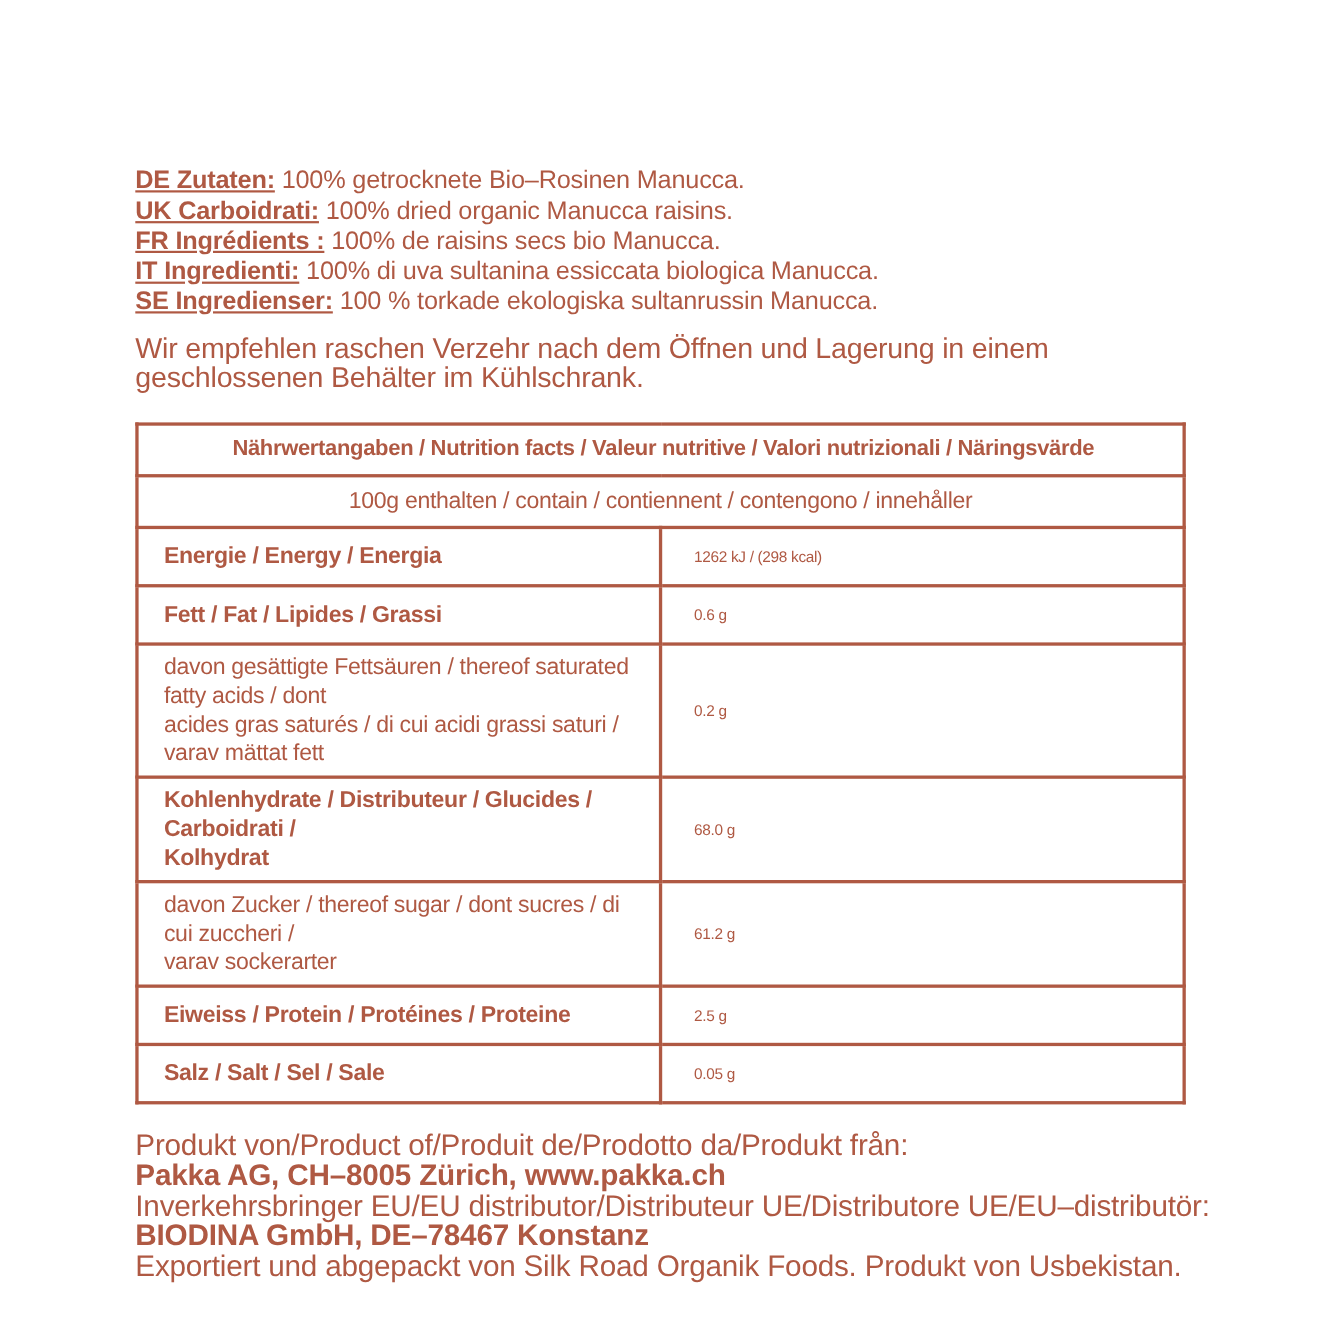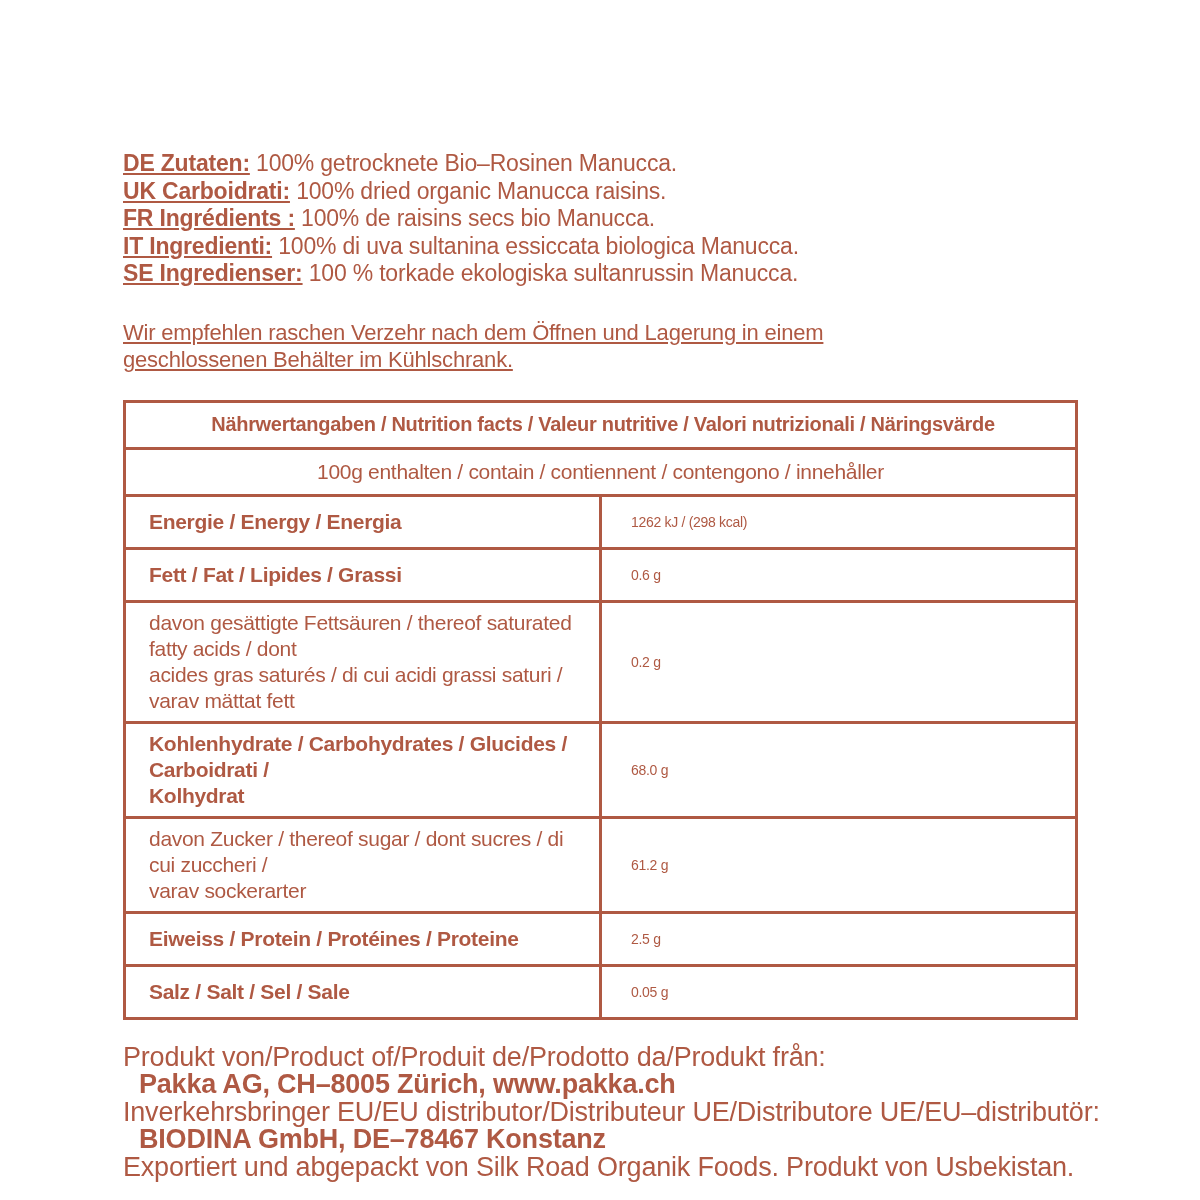--- a/index.html
+++ b/index.html
@@ -24,25 +24,24 @@
   
   .ingredients .ing-line {
     font-size: 23px;
     line-height: 27.5px;
     letter-spacing: -0.2px;
     white-space: nowrap;
   }
   .ing-prefix { font-weight: bold; text-decoration: underline; }
   
   .note {
-    margin-top: 31px;
-    font-size: 22px;
+    margin-top: 15px;
+    font-size: 26px;
     line-height: 27.5px;
     letter-spacing: -0.2px;
-    text-decoration: underline;
   }
   
   table.ntable {
     border-collapse: collapse;
     width: 955px;
     margin-top: 26px;
     table-layout: fixed;
   }
   table.ntable th, table.ntable td {
     border: 3px solid #AF5943;
@@ -79,21 +78,21 @@
   tr.single td { height: 36px; }
   tr.double td { height: 70px; }
   .l2:empty { display: none; }
   
   .footer {
     margin-top: 24px;
     font-size: 27px;
     line-height: 27.5px;
     letter-spacing: -0.2px;
   }
-  .footer .f-bold { font-weight: bold; margin-left: 16px; }
+  .footer .f-bold { font-weight: bold; }
   .footer .f-line { white-space: nowrap; }
 </style>
 </head>
 <body>
 
 <div class="sheet">
 
   <div class="ingredients">
     <div class="ing-line"><span class="ing-prefix">DE Zutaten:</span><span> 100% getrocknete Bio–Rosinen Manucca.</span></div>
     <div class="ing-line"><span class="ing-prefix">UK Carboidrati:</span><span> 100% dried organic Manucca raisins.</span></div>
@@ -133,21 +132,21 @@
       <tr class="double">
         <td class="lbl">
           <div class="l1">davon gesättigte Fettsäuren / thereof saturated fatty acids / dont</div>
           <div class="l2">acides gras saturés / di cui acidi grassi saturi / varav mättat fett</div>
         </td>
         <td class="val">0.2 g</td>
       </tr>
 
       <tr class="bold double">
         <td class="lbl">
-          <div class="l1">Kohlenhydrate / Carbohydrates / Glucides / Carboidrati /</div>
+          <div class="l1">Kohlenhydrate / Distributeur / Glucides / Carboidrati /</div>
           <div class="l2">Kolhydrat</div>
         </td>
         <td class="val">68.0 g</td>
       </tr>
 
       <tr class="double">
         <td class="lbl">
           <div class="l1">davon Zucker / thereof sugar / dont sucres / di cui zuccheri /</div>
           <div class="l2">varav sockerarter</div>
         </td>

